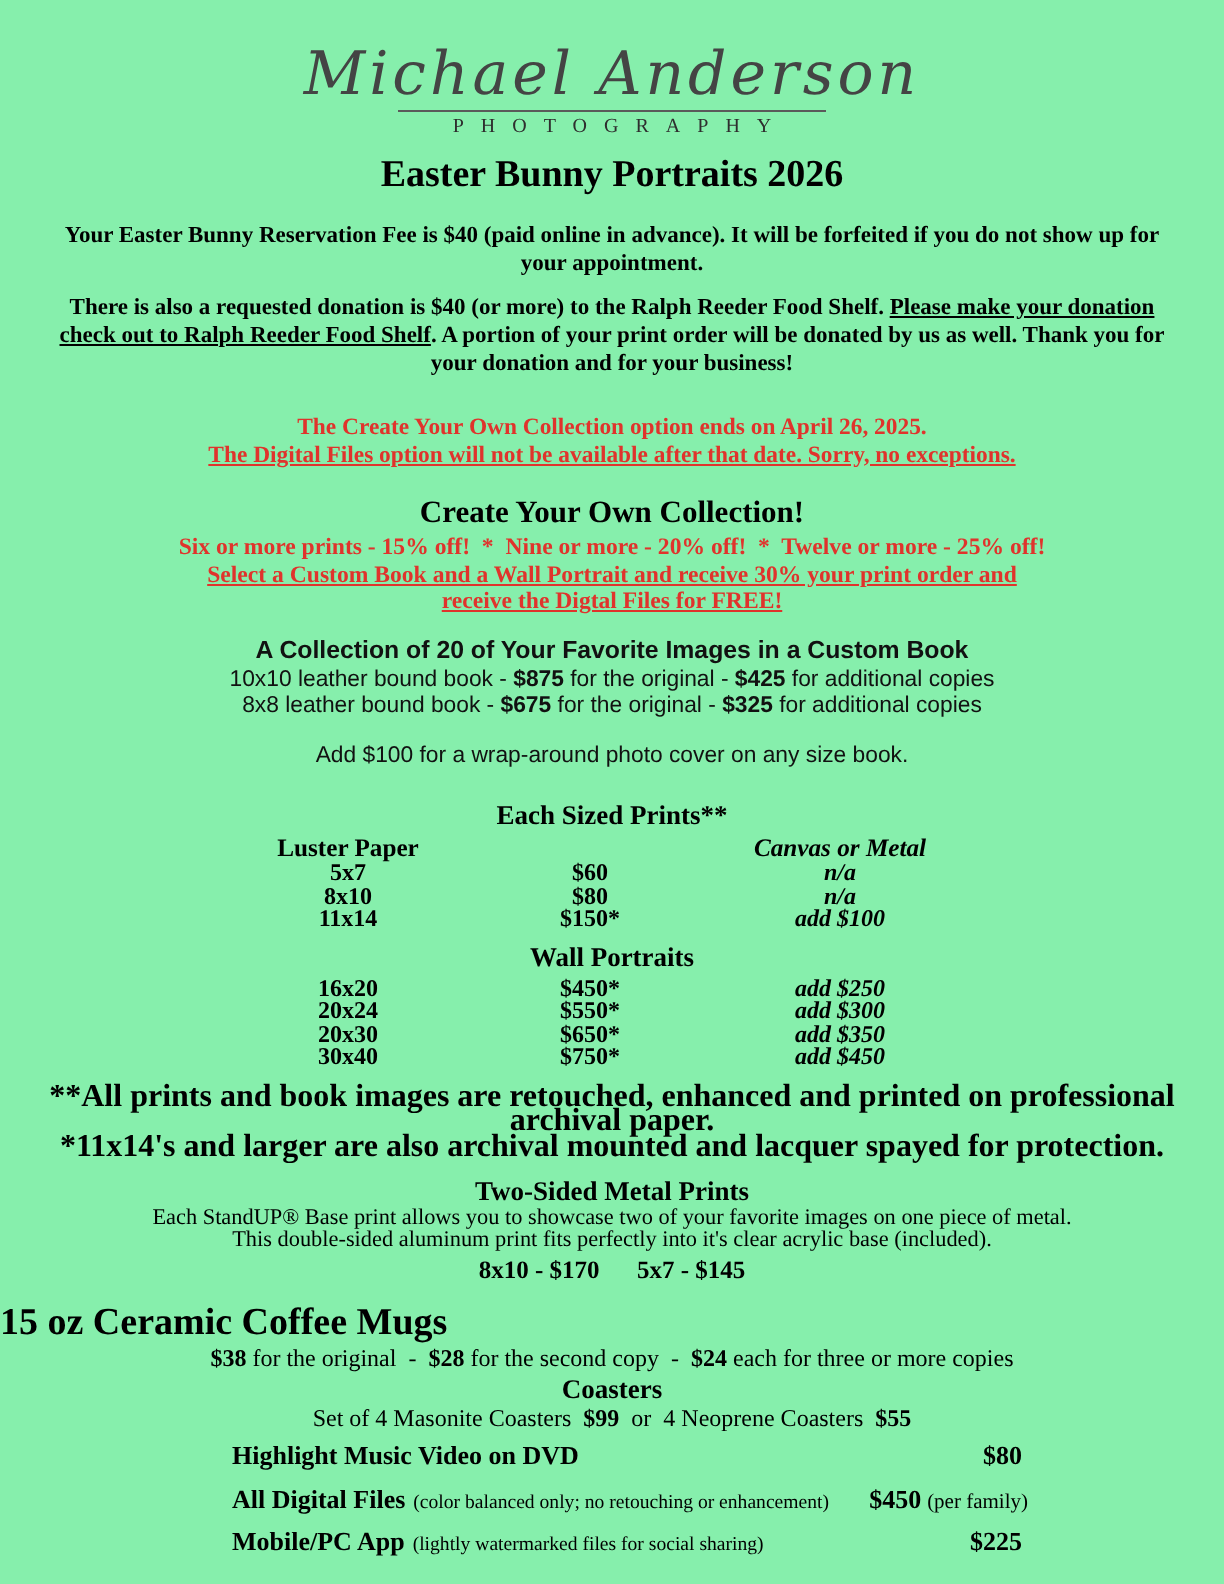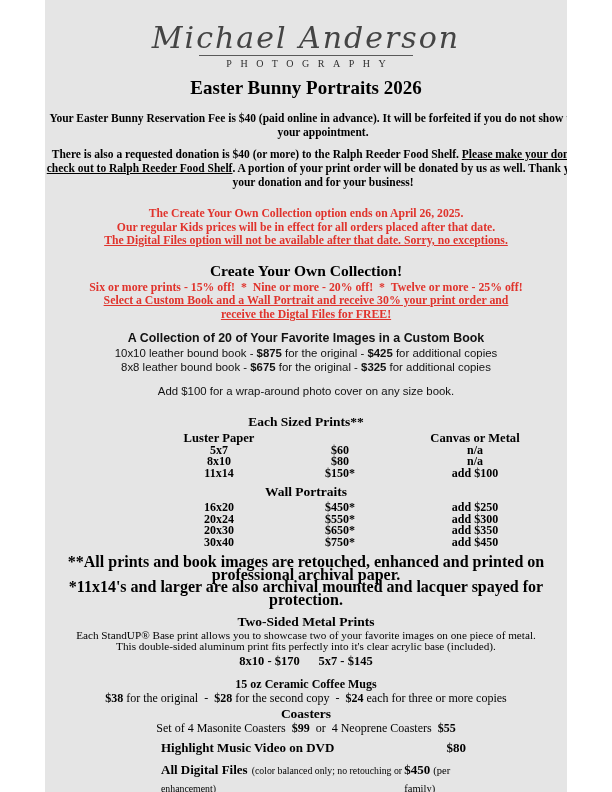--- a/index.html
+++ b/index.html
@@ -1,18 +1,18 @@
 <!DOCTYPE html>
 <html style="--red: #e0332c; --blue: #4252c3;"><head>
 <meta charset="utf-8">
 <style>
   html,body { margin:0; padding:0; background:#ffffff; }
   .page {
-    position:relative; width:522px; height:792px; margin:0 auto;
-    background:#e5e5e5; overflow:hidden; color:#000;
+    position:relative; width:612px; height:792px; margin:0 auto;
+    background:#86efac; overflow:hidden; color:#000;
     font-family:"Liberation Serif", serif;
   }
   .u { text-decoration:underline; }
   .pre { white-space:pre; }
   .red { color:var(--red,#e0332c); }
 
   
   .logo { margin-top:22px; text-align:center; }
   .logo-script {
     font-family:"DejaVu Serif", serif; font-style:italic; font-weight:normal;
@@ -41,29 +41,29 @@
   .sans-line { font-size:11.4px; line-height:13.5px; font-weight:normal; }
   .sans-line b { font-weight:bold; }
   .wrap-note { margin-top:11px; }
 
   .tbl-heading { font-size:13.5px; font-weight:bold; text-align:center; margin:15px 0 2px; }
   .wall-heading { margin-top:5px; }
   .trow { position:relative; height:11.5px; font-weight:bold; font-size:12px; }
   .trow-head { height:13px; font-size:12.6px; }
   .tc { position:absolute; top:0; transform:translateX(-50%); white-space:nowrap; line-height:11.5px; }
   .trow-head .tc { line-height:13px; }
-  .tc1 { left:174px; } .tc2 { left:295px; } .tc3 { left:430px; }
+  .tc1 { left:174px; } .tc2 { left:295px; } .tc3 { left:420px;font-style:italic; }
 
   .footnotes { margin-top:8px; text-align:center; font-weight:bold; font-size:16px; line-height:12.5px; }
 
   .metal-heading { font-size:13.5px; font-weight:bold; text-align:center; margin:8px 0 0; }
   .metal-desc { text-align:center; font-size:11.2px; line-height:10.8px; }
   .metal-prices { text-align:center; font-weight:bold; font-size:12.5px; margin-top:2px; }
 
-  .mugs-heading { font-size:12px; font-weight:bold; text-align:center; margin:8px 0 0; }
+  .mugs-heading { font-size:19px; font-weight:bold; margin:8px 0 0; }
   .seg-line { text-align:center; font-size:12px; line-height:13px; }
   .seg-line b { font-weight:bold; }
   .coasters-heading { font-size:13.5px; font-weight:bold; text-align:center; margin:1px 0 0; }
 
   .fees { margin-top:3px; }
   .fee-row { display:flex; justify-content:space-between; align-items:baseline; padding:0 98px 0 116px; margin-top:3.5px; }
   .fee-label { font-size:13px; font-weight:bold; }
   .fee-note { font-size:9.8px; margin-left:4px; }
   .fee-price { font-size:13px; font-weight:bold; }
   .fee-price-note { font-size:10.5px; margin-left:3px; }
@@ -82,21 +82,20 @@
   </div>
 
   <h1 class="title">Easter Bunny Portraits 2026</h1>
 
   <p class="para">Your Easter Bunny Reservation Fee is $40 (paid online in advance). It will be forfeited if you do not show up for your appointment.</p>
 
   <p class="para para2"><span>There is also a requested donation is $40 (or more) to the Ralph Reeder Food Shelf. </span><span class="u">Please make your donation check out to Ralph Reeder Food Shelf</span><span>. A portion of your print order will be donated by us as well. Thank you for your donation and for your business!</span></p>
 
   <div class="notice red">
     <div>The Create Your Own Collection option ends on April 26, 2025.</div>
-    <div>Our regular Kids prices will be in effect for all orders placed after that date.</div>
     <div class="u">The Digital Files option will not be available after that date. Sorry, no exceptions.</div>
   </div>
 
   <h2 class="sec-heading">Create Your Own Collection!</h2>
   <div class="redline red pre">Six or more prints - 15% off!  *  Nine or more - 20% off!  *  Twelve or more - 25% off!</div>
   <div class="redline red u">Select a Custom Book and a Wall Portrait and receive 30% your print order and</div>
   <div class="redline red u">receive the Digtal Files for FREE!</div>
 
   <div class="sans-block">
     <div class="sans-heading">A Collection of 20 of Your Favorite Images in a Custom Book</div>

